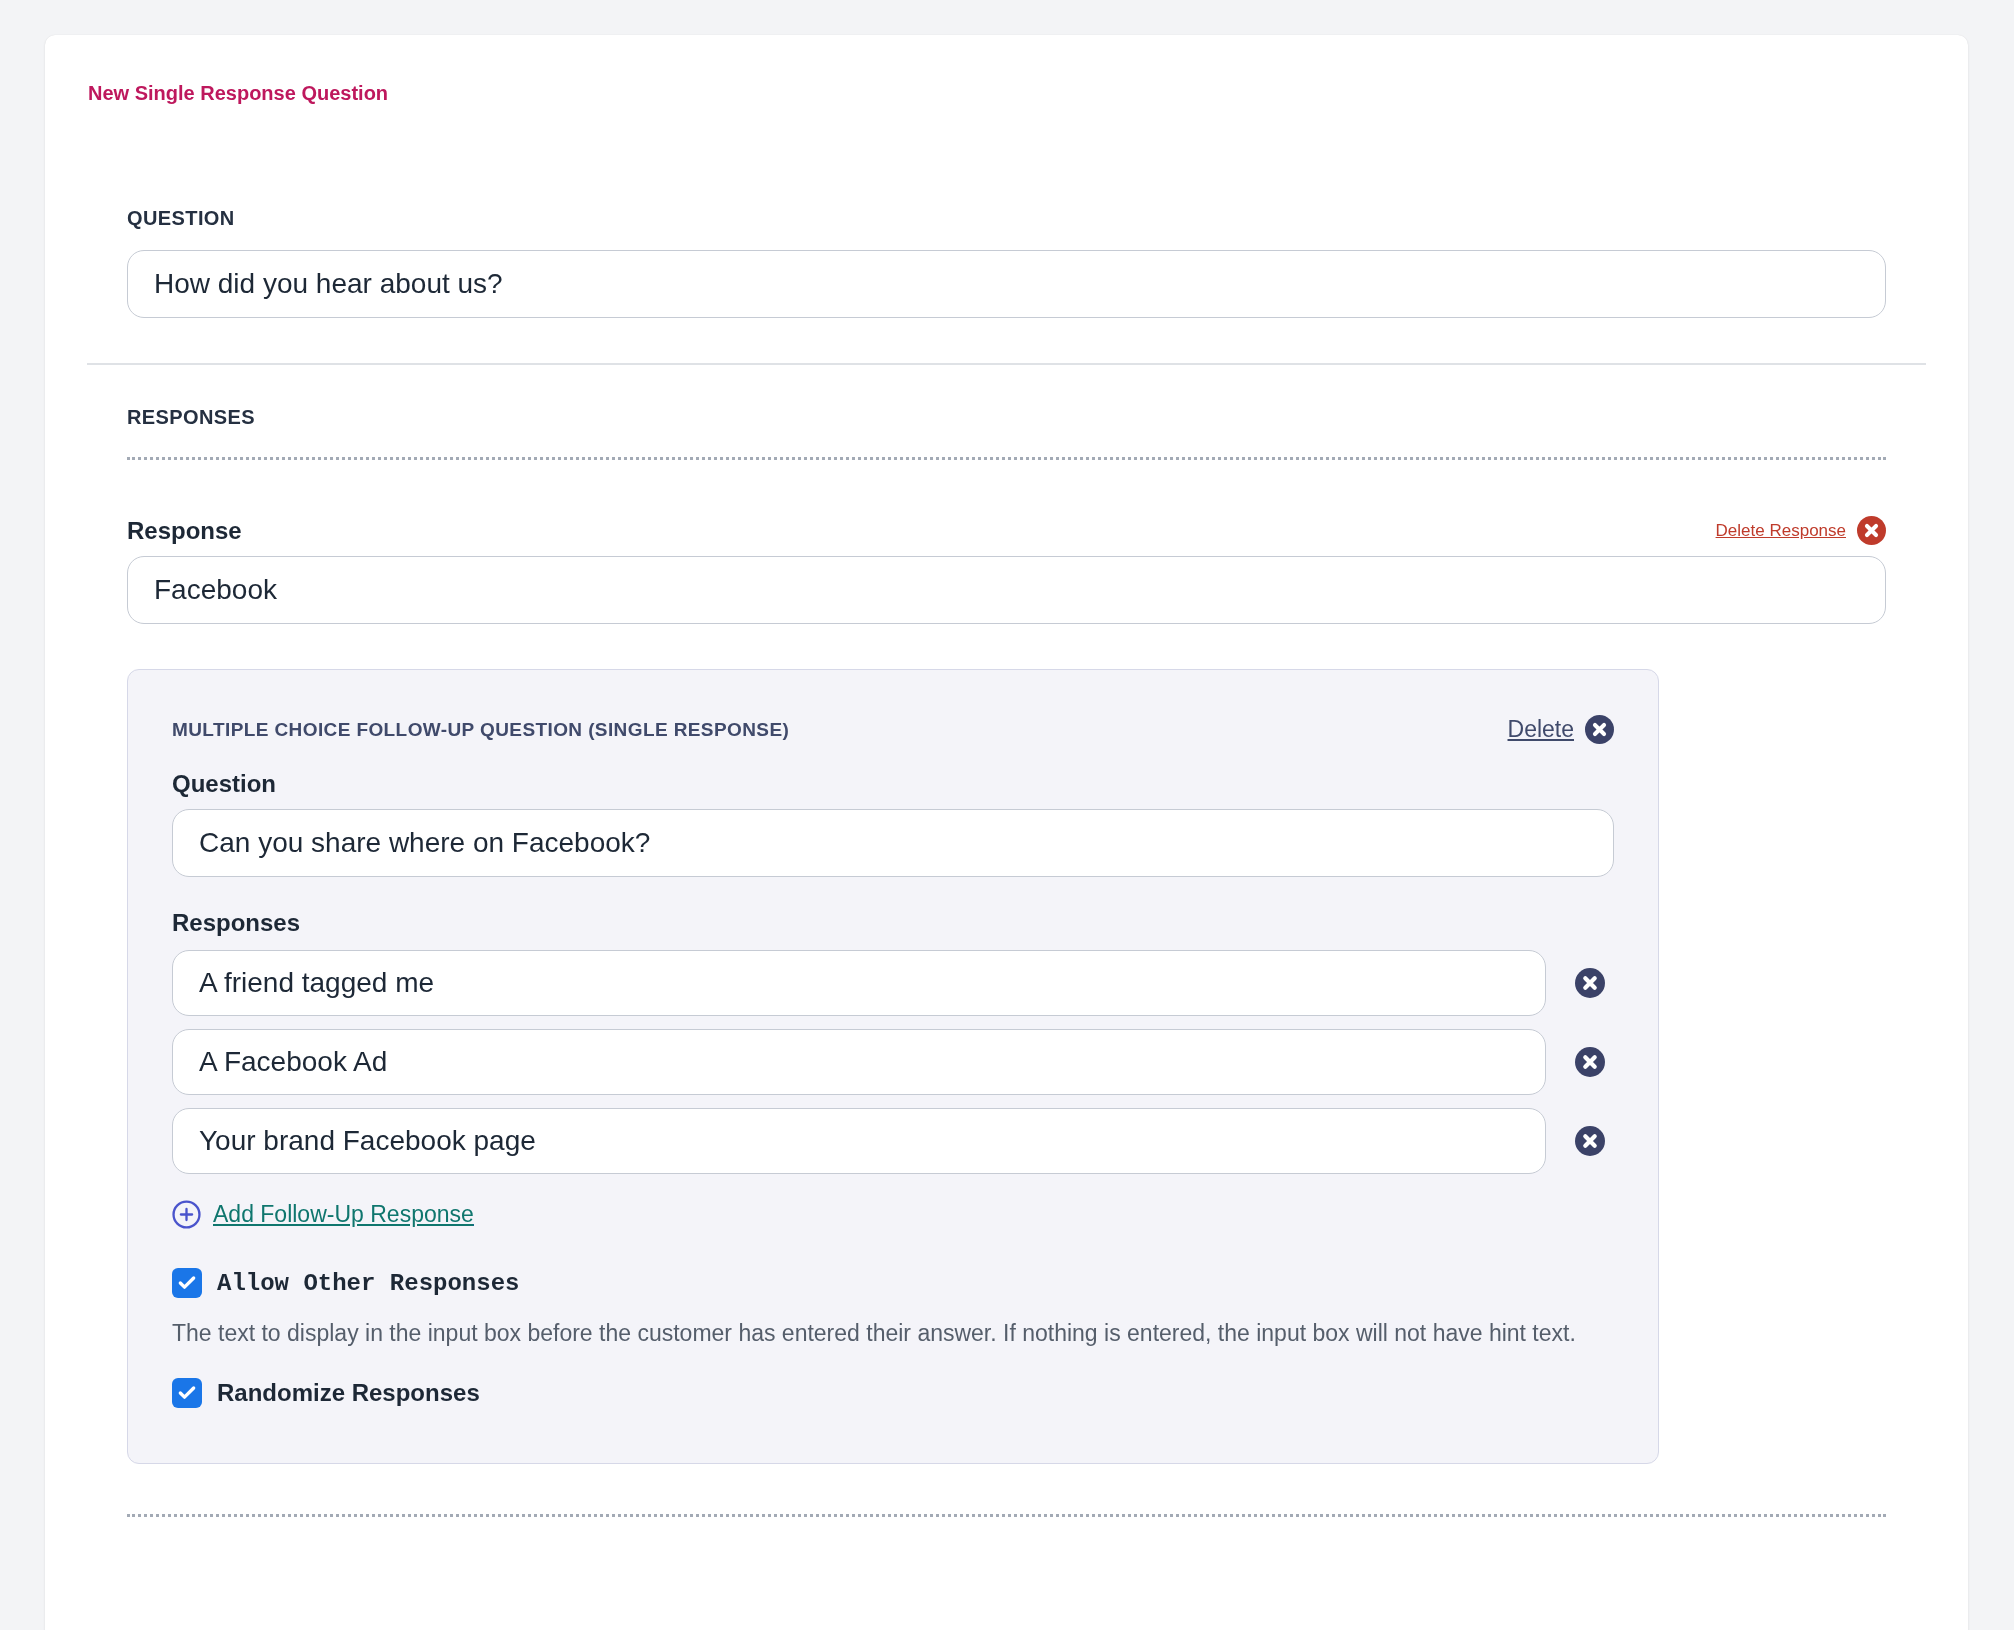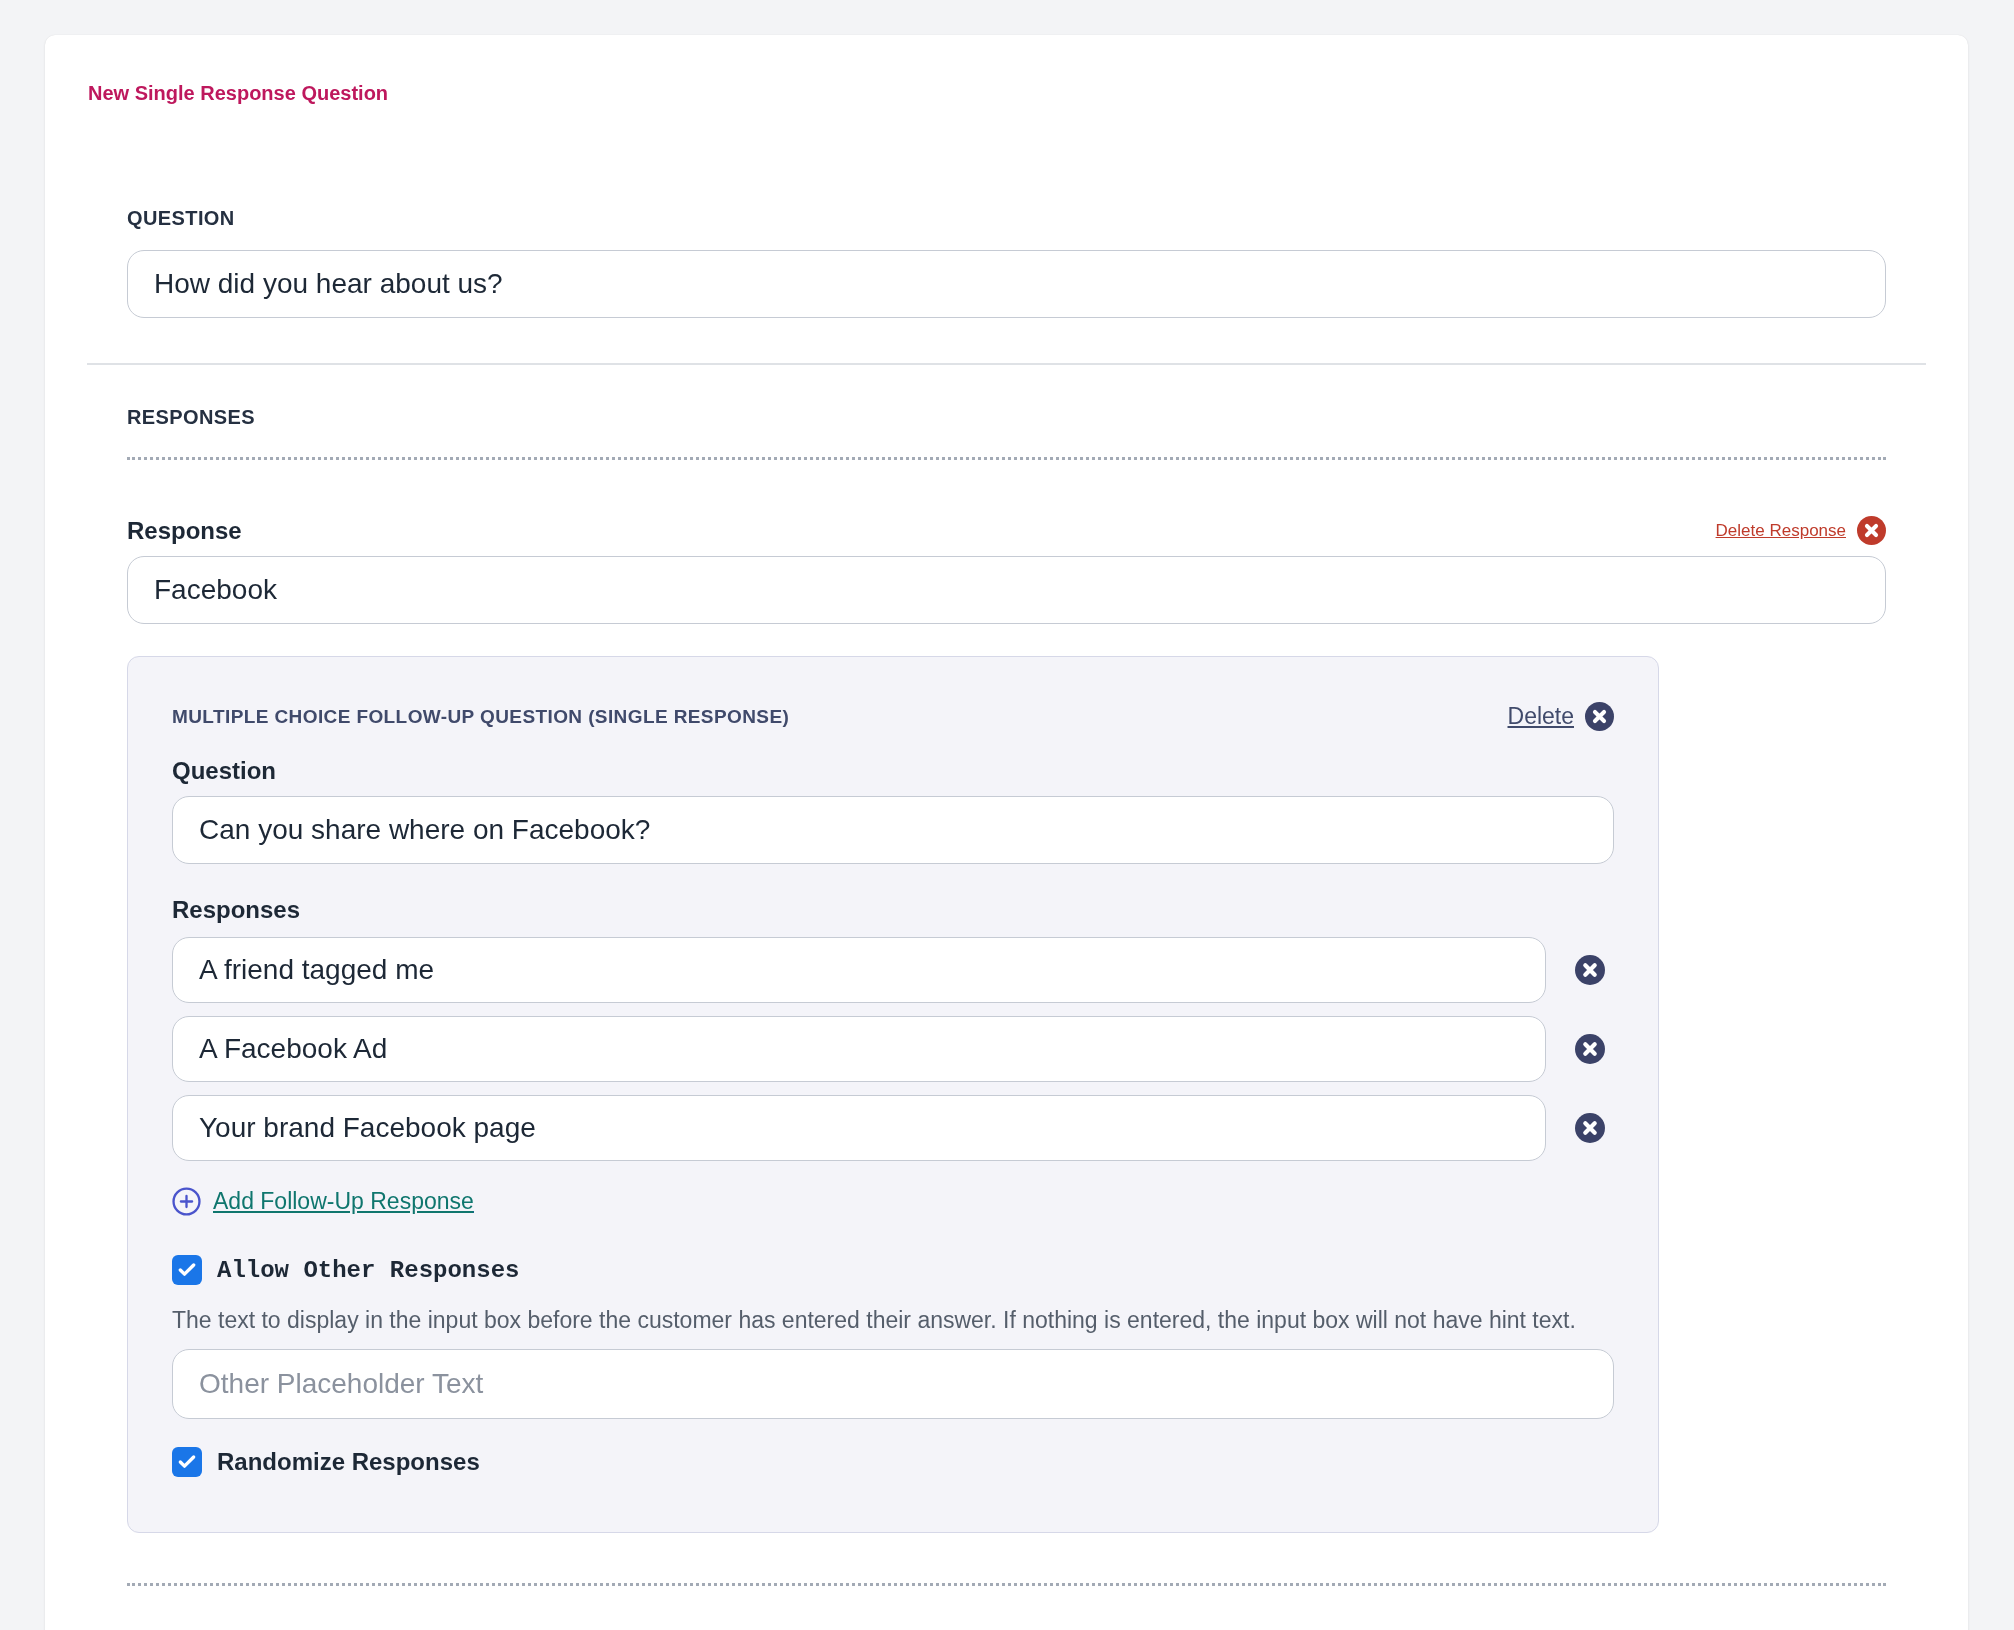--- a/index.html
+++ b/index.html
@@ -83,21 +83,21 @@
     text-decoration: underline;
   }
   .navy-link {
     font-size: 23px;
     color: #404a6b;
     text-decoration: underline;
   }
   .icon-28 { width: 29px; height: 29px; display: block; }
   .response-input { margin-top: 11px; }
   .followup-panel {
-    margin-top: 32px;
+    margin-top: 45px;
     width: 1532px;
     background: #f4f4f9;
     border: 1px solid #d6d8e8;
     border-radius: 12px;
     padding: 45px 44px 55px 44px;
   }
   .panel-header {
     display: flex;
     align-items: center;
     justify-content: space-between;
@@ -274,21 +274,20 @@
         <div class="checkbox" role="checkbox" aria-checked="true">
           <svg viewBox="0 0 24 24" fill="none">
             <path d="M20 6 L9 17 L4 12" stroke="#ffffff" stroke-width="4" stroke-linecap="round" stroke-linejoin="round"></path>
           </svg>
         </div>
         <span class="bold-label">Allow Other Responses</span>
       </div>
 
       <p class="hint-text">The text to display in the input box before the customer has entered their answer. If nothing is entered, the input box will not have hint text.</p>
 
-      <input class="text-input other-input" type="text" placeholder="Other Placeholder Text" style="">
 
       <div class="check-row check-row-2">
         <div class="checkbox" role="checkbox" aria-checked="true">
           <svg viewBox="0 0 24 24" fill="none">
             <path d="M20 6 L9 17 L4 12" stroke="#ffffff" stroke-width="4" stroke-linecap="round" stroke-linejoin="round"></path>
           </svg>
         </div>
         <span class="bold-label">Randomize Responses</span>
       </div>
 

